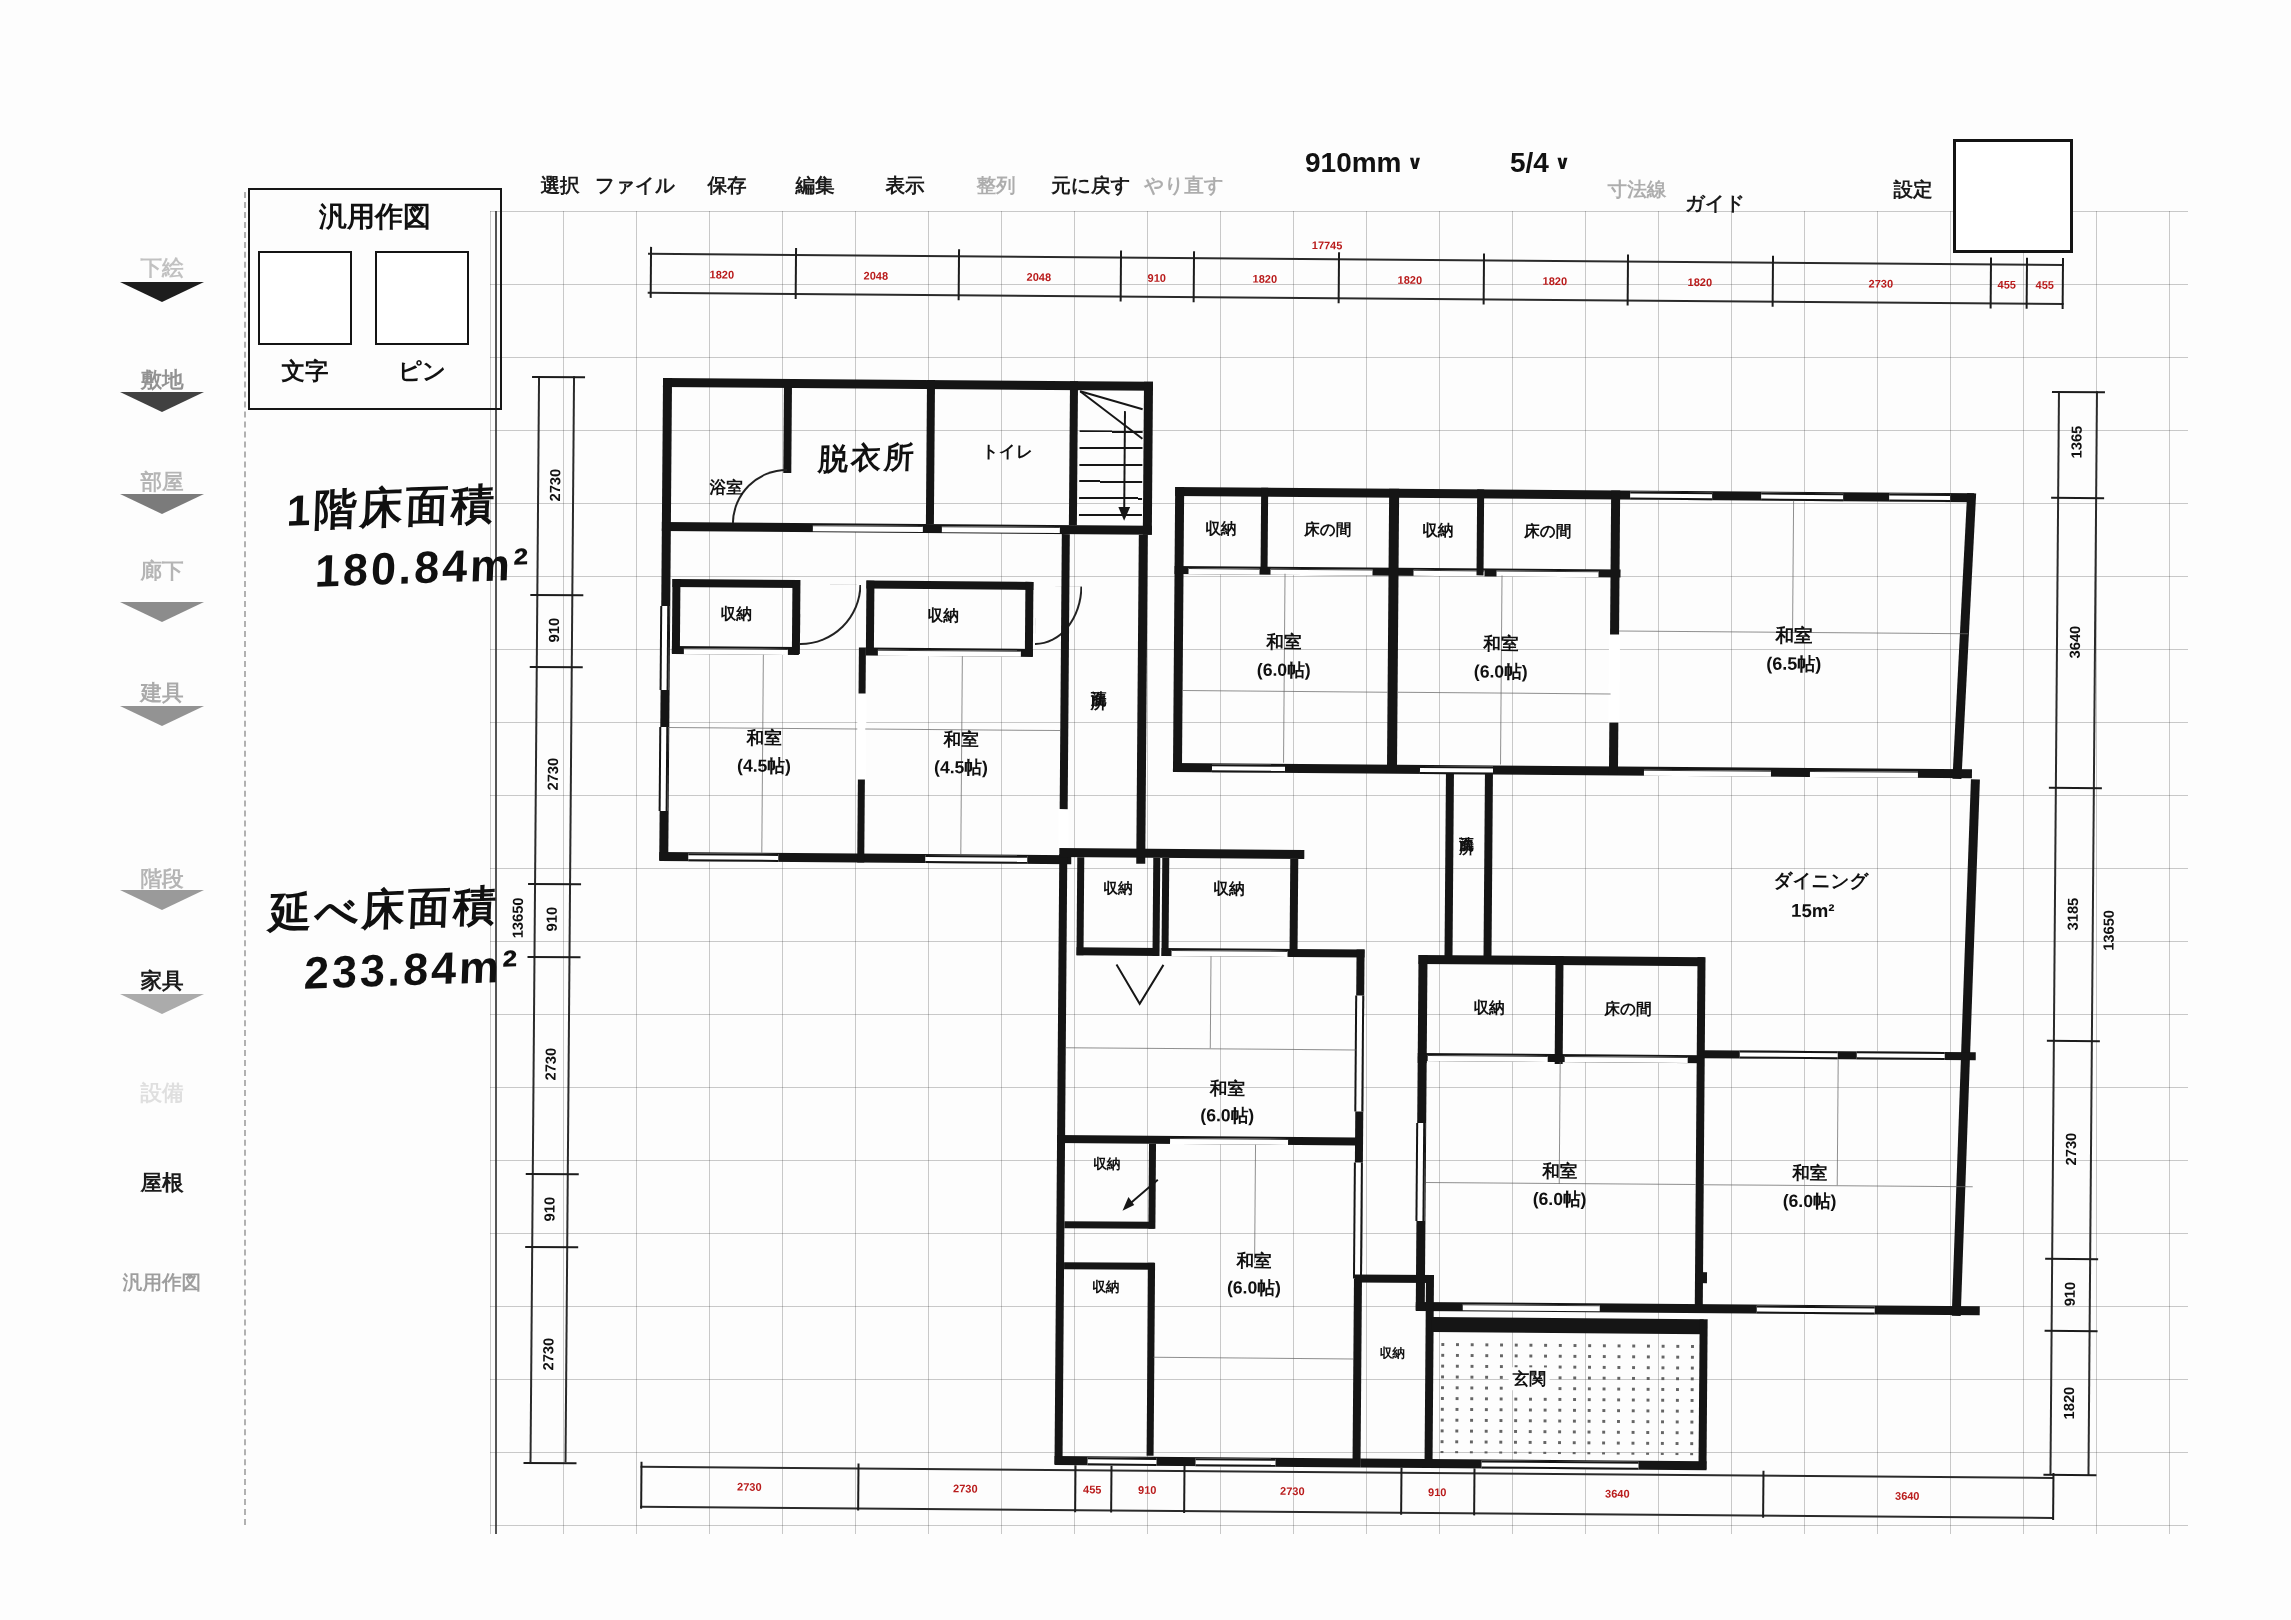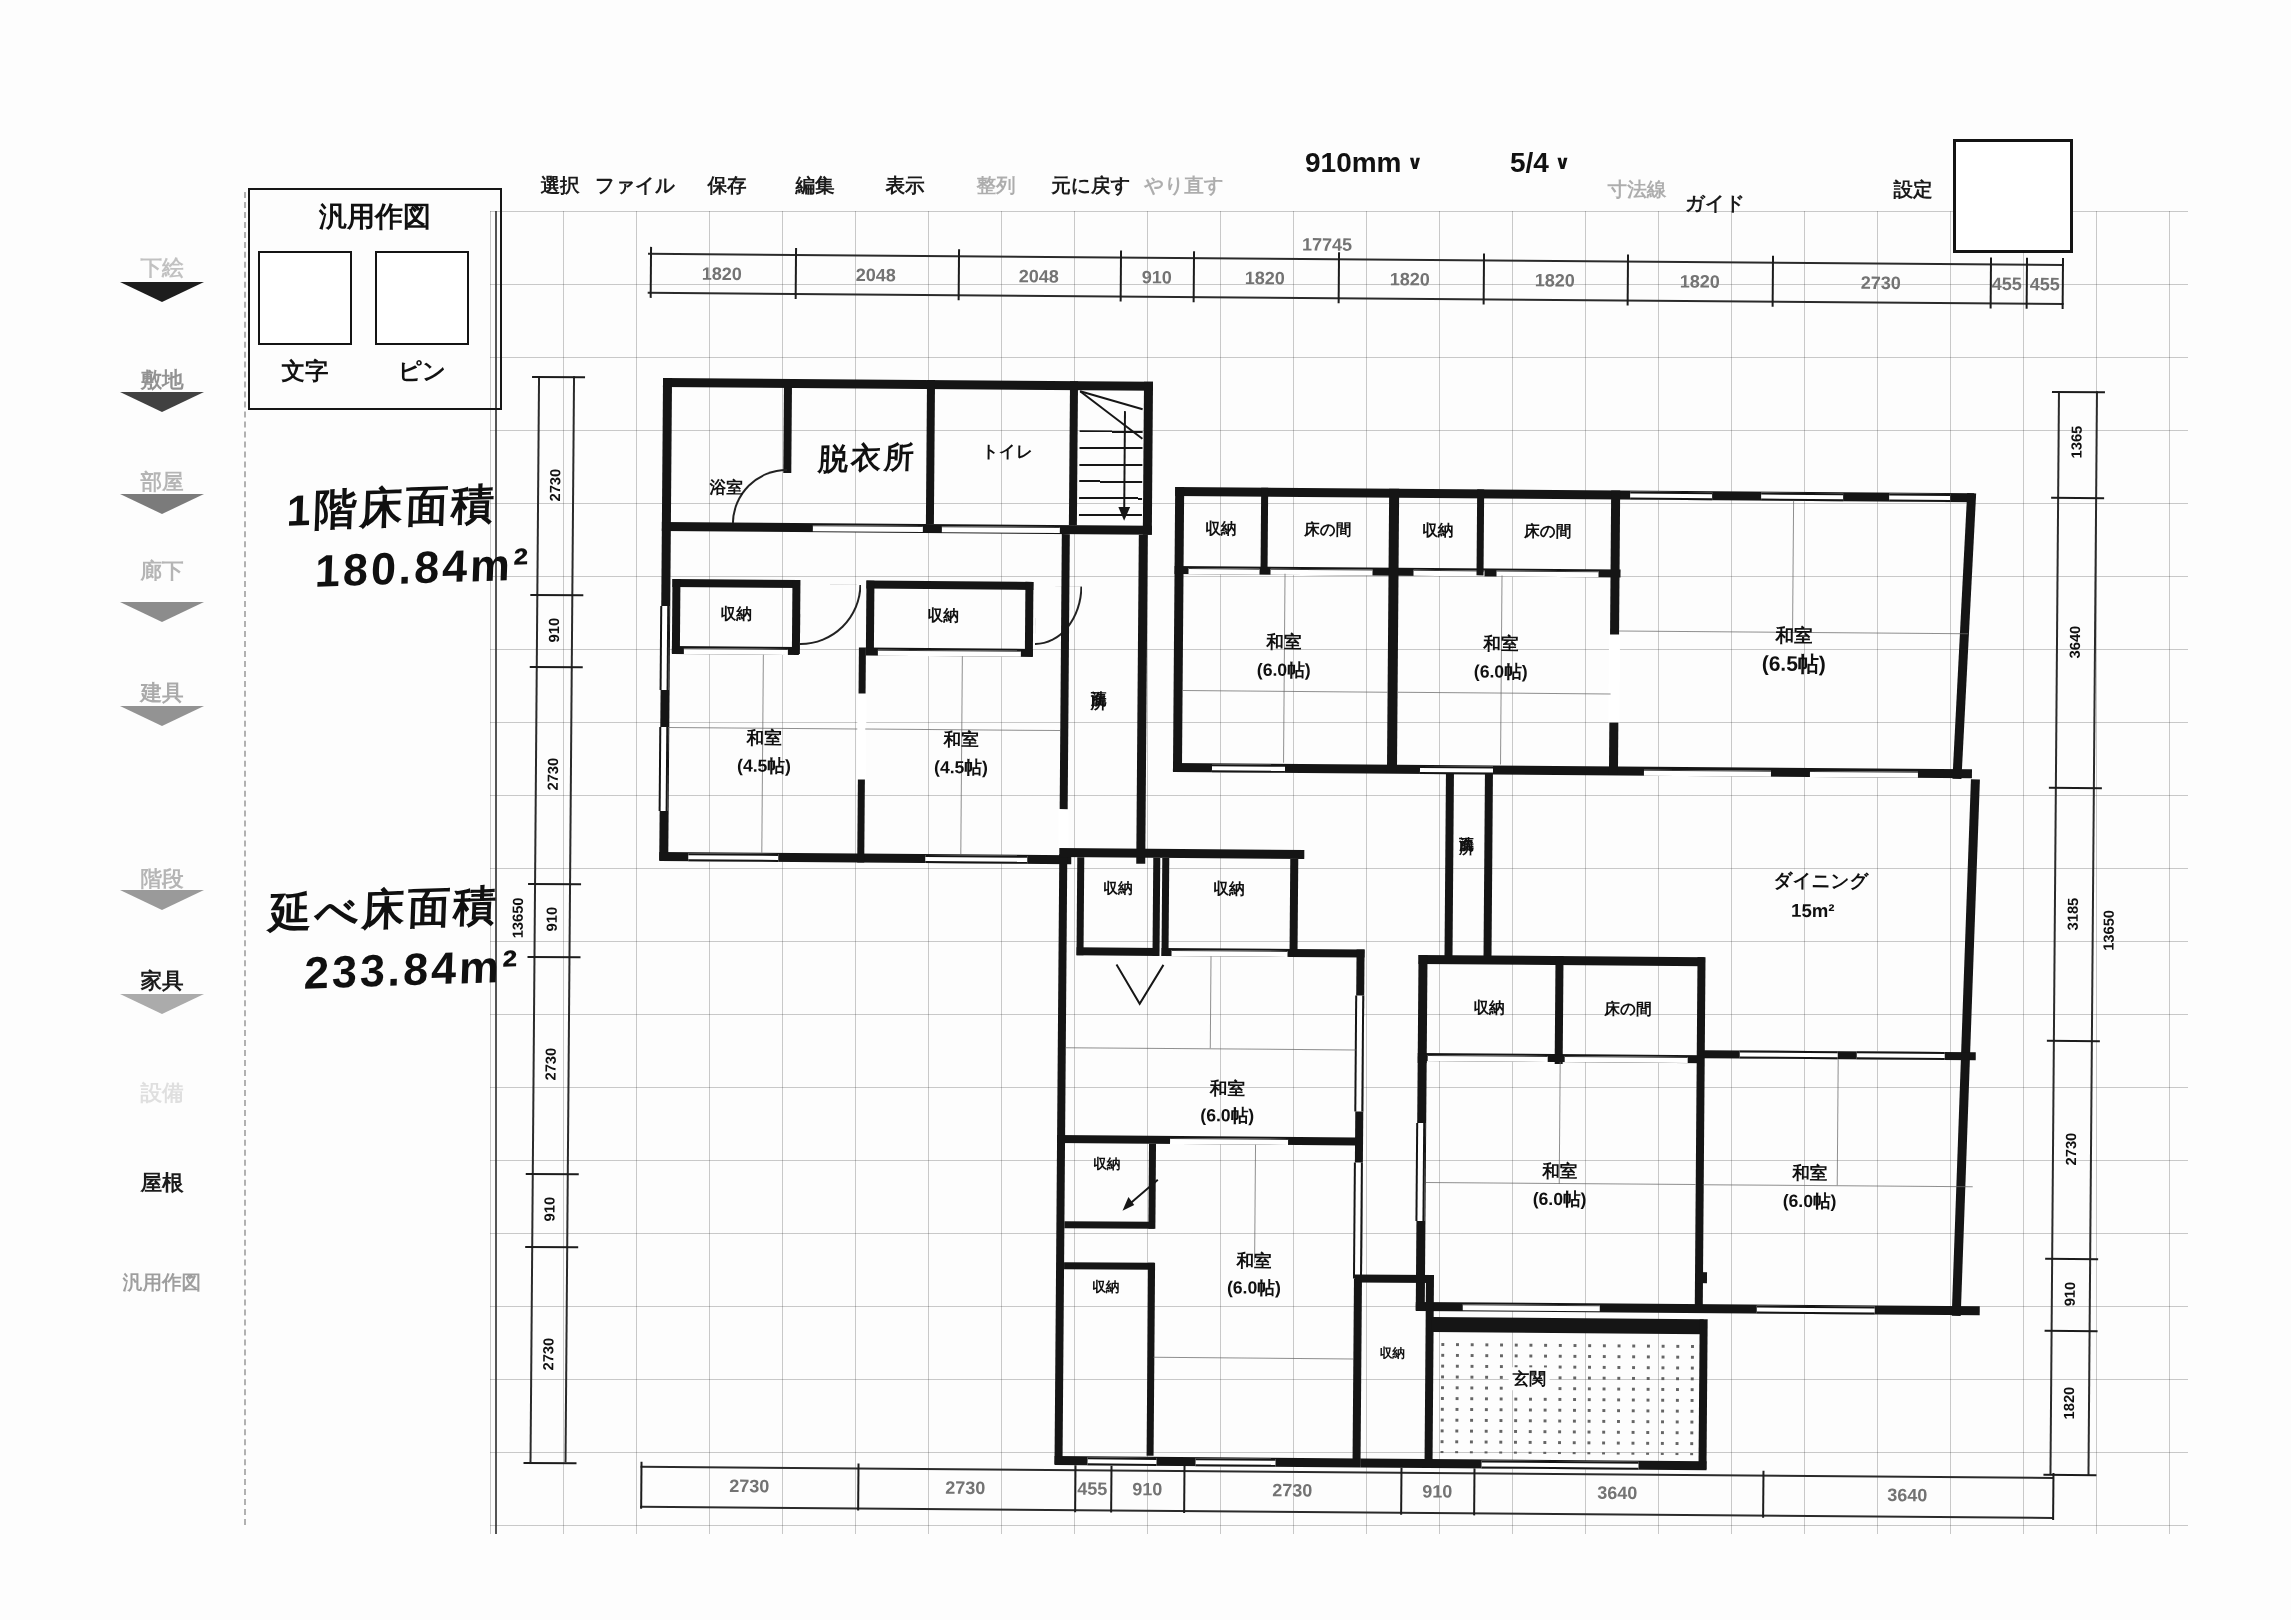--- a/index.html
+++ b/index.html
@@ -2,21 +2,21 @@
 <html><head>
 <meta charset="utf-8">
 <style>
   html,body{margin:0;padding:0;background:#e8e8e8;}
   #app{position:relative;width:2292px;height:1620px;background:#fdfdfd;overflow:hidden;
        font-family:"Liberation Sans","DejaVu Sans",sans-serif;color:#161616;}
   
   .abs{position:absolute;}
   .lb{position:absolute;transform:translate(-50%,-50%);white-space:nowrap;font-weight:700;color:#101010;text-align:center;}
   .dv{position:absolute;transform:translate(-50%,-50%) rotate(-90deg);white-space:nowrap;font-weight:700;font-size:14.7px;color:#101010;}
-  .dim{position:absolute;transform:translate(-50%,-50%);white-space:nowrap;font-weight:700;font-size:18px;color:#737373;}
+  .dim{position:absolute;transform:translate(-50%,-50%);white-space:nowrap;font-weight:700;font-size:11px;color:#b91c1c;}
   
   .grid{position:absolute;left:490px;top:211px;width:1698px;height:1323px;
     background-image:
       repeating-linear-gradient(to right, rgba(50,50,50,.26) 0 1px, transparent 1px 73px),
       repeating-linear-gradient(to bottom, rgba(50,50,50,.26) 0 1px, transparent 1px 73px);}
   .vline{position:absolute;background:#2a2a2a;width:1.6px;}
   .hline{position:absolute;background:#2a2a2a;height:1.6px;}
   .tickv{position:absolute;background:#1c1c1c;width:1.6px;height:51px;}
   .tickh{position:absolute;background:#1c1c1c;height:1.6px;width:53px;}
   
@@ -281,21 +281,21 @@
   <div class="tat" style="left:1794px;top:492px;width:1.4px;height:131px"></div>
   <div class="lb rl" style="left:1222px;top:525px;font-size:15.7px">収納</div>
   <div class="lb rl" style="left:1329px;top:525px;font-size:15.7px">床の間</div>
   <div class="lb rl" style="left:1439px;top:525px;font-size:15.7px">収納</div>
   <div class="lb rl" style="left:1549px;top:525px;font-size:15.7px">床の間</div>
   <div class="lb rl" style="left:1286px;top:637px;font-size:17.6px">和室</div>
   <div class="lb rl" style="left:1286px;top:665px;font-size:17.6px">(6.0帖)</div>
   <div class="lb rl" style="left:1503px;top:637px;font-size:17.6px">和室</div>
   <div class="lb rl" style="left:1503px;top:665px;font-size:17.6px">(6.0帖)</div>
   <div class="lb rl" style="left:1796px;top:627px;font-size:18.6px">和室</div>
-  <div class="lb rl" style="left:1796px;top:655px;font-size:21px">(6.5帖)</div>
+  <div class="lb rl" style="left:1796px;top:655px;font-size:18px">(6.5帖)</div>
 
   <div class="w" style="left:1449px;top:767px;width:7.8px;height:188px"></div>
   <div class="w" style="left:1488px;top:767px;width:7.8px;height:188px"></div>
   <div class="vtext" style="left:1460px;top:818px;font-size:14.7px">洗面所</div>
 
   <div class="w" style="left:1974px;top:769px;width:8.8px;height:537px;transform:rotate(1.6deg);transform-origin:top center;"></div>
   <div class="lb rl" style="left:1825px;top:872px;font-size:18.6px">ダイニング</div>
   <div class="lb rl" style="left:1817px;top:902px;font-size:18.6px">15m²</div>
 
   <div class="w" style="left:1423px;top:949px;width:286px;height:8.8px"></div>

